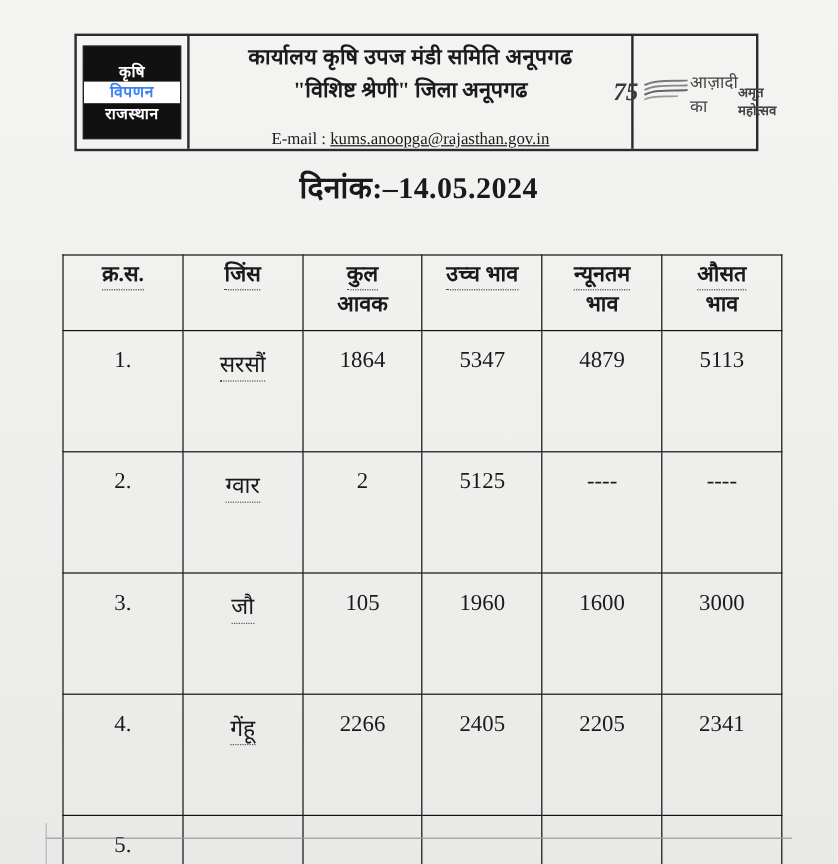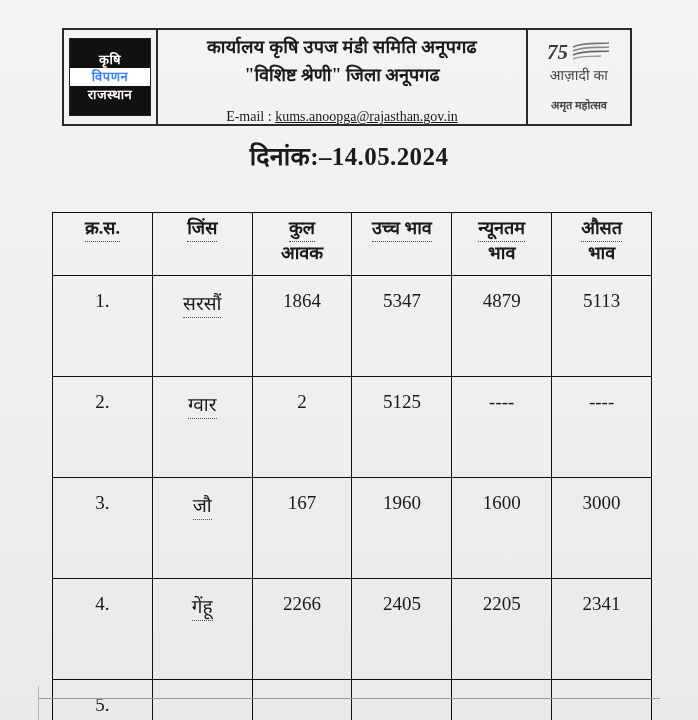--- a/index.html
+++ b/index.html
@@ -100,21 +100,21 @@
   }
   .email-line .addr {
     text-decoration: underline;
   }
 
   .azadi-cell {
     width: 104px;
     border-left: 2px solid #2a2a2a;
     box-sizing: border-box;
     display: flex;
-    flex-direction: column;
+    flex-direction: row;
     align-items: center;
     justify-content: center;
     padding: 4px 2px;
   }
   .azadi-top {
     display: flex;
     align-items: flex-start;
     justify-content: center;
     gap: 3px;
   }
@@ -307,21 +307,21 @@
           <td class="c-sno">2.</td>
           <td class="c-com"><span class="comm-underline">ग्वार</span></td>
           <td class="c-arr">2</td>
           <td class="c-max">5125</td>
           <td class="c-min">----</td>
           <td class="c-avg">----</td>
         </tr>
         <tr>
           <td class="c-sno">3.</td>
           <td class="c-com"><span class="comm-underline">जौ</span></td>
-          <td class="c-arr">167</td>
+          <td class="c-arr">105</td>
           <td class="c-max">1960</td>
           <td class="c-min">1600</td>
           <td class="c-avg">3000</td>
         </tr>
         <tr>
           <td class="c-sno">4.</td>
           <td class="c-com"><span class="comm-underline">गेंहू</span></td>
           <td class="c-arr">2266</td>
           <td class="c-max">2405</td>
           <td class="c-min">2205</td>

